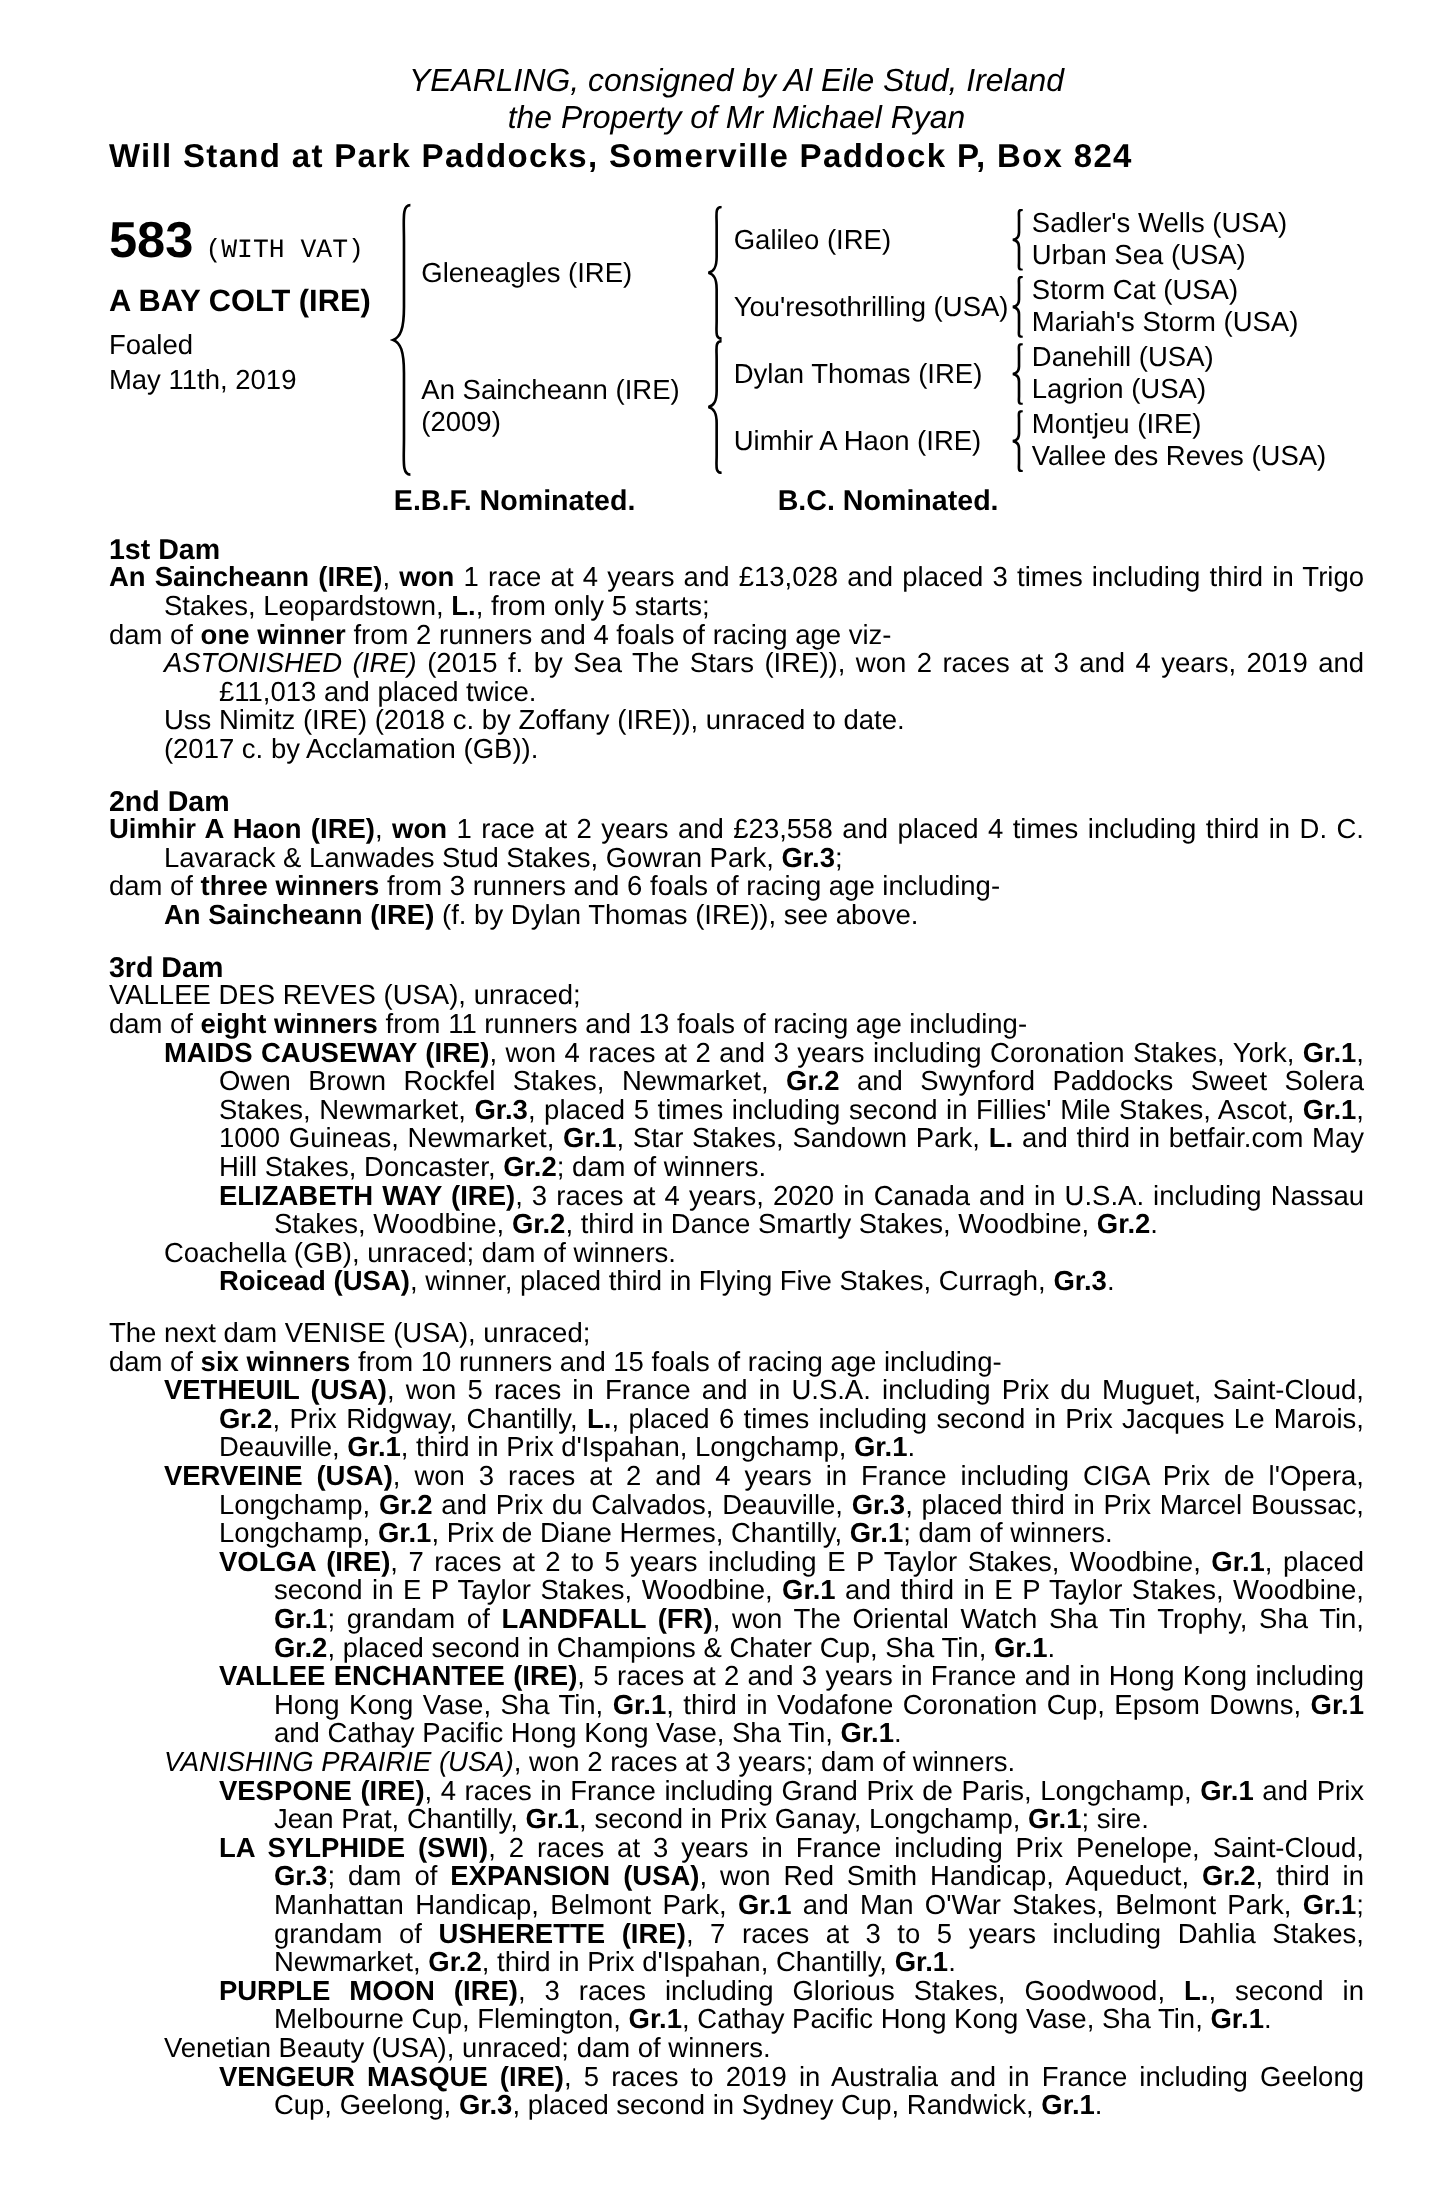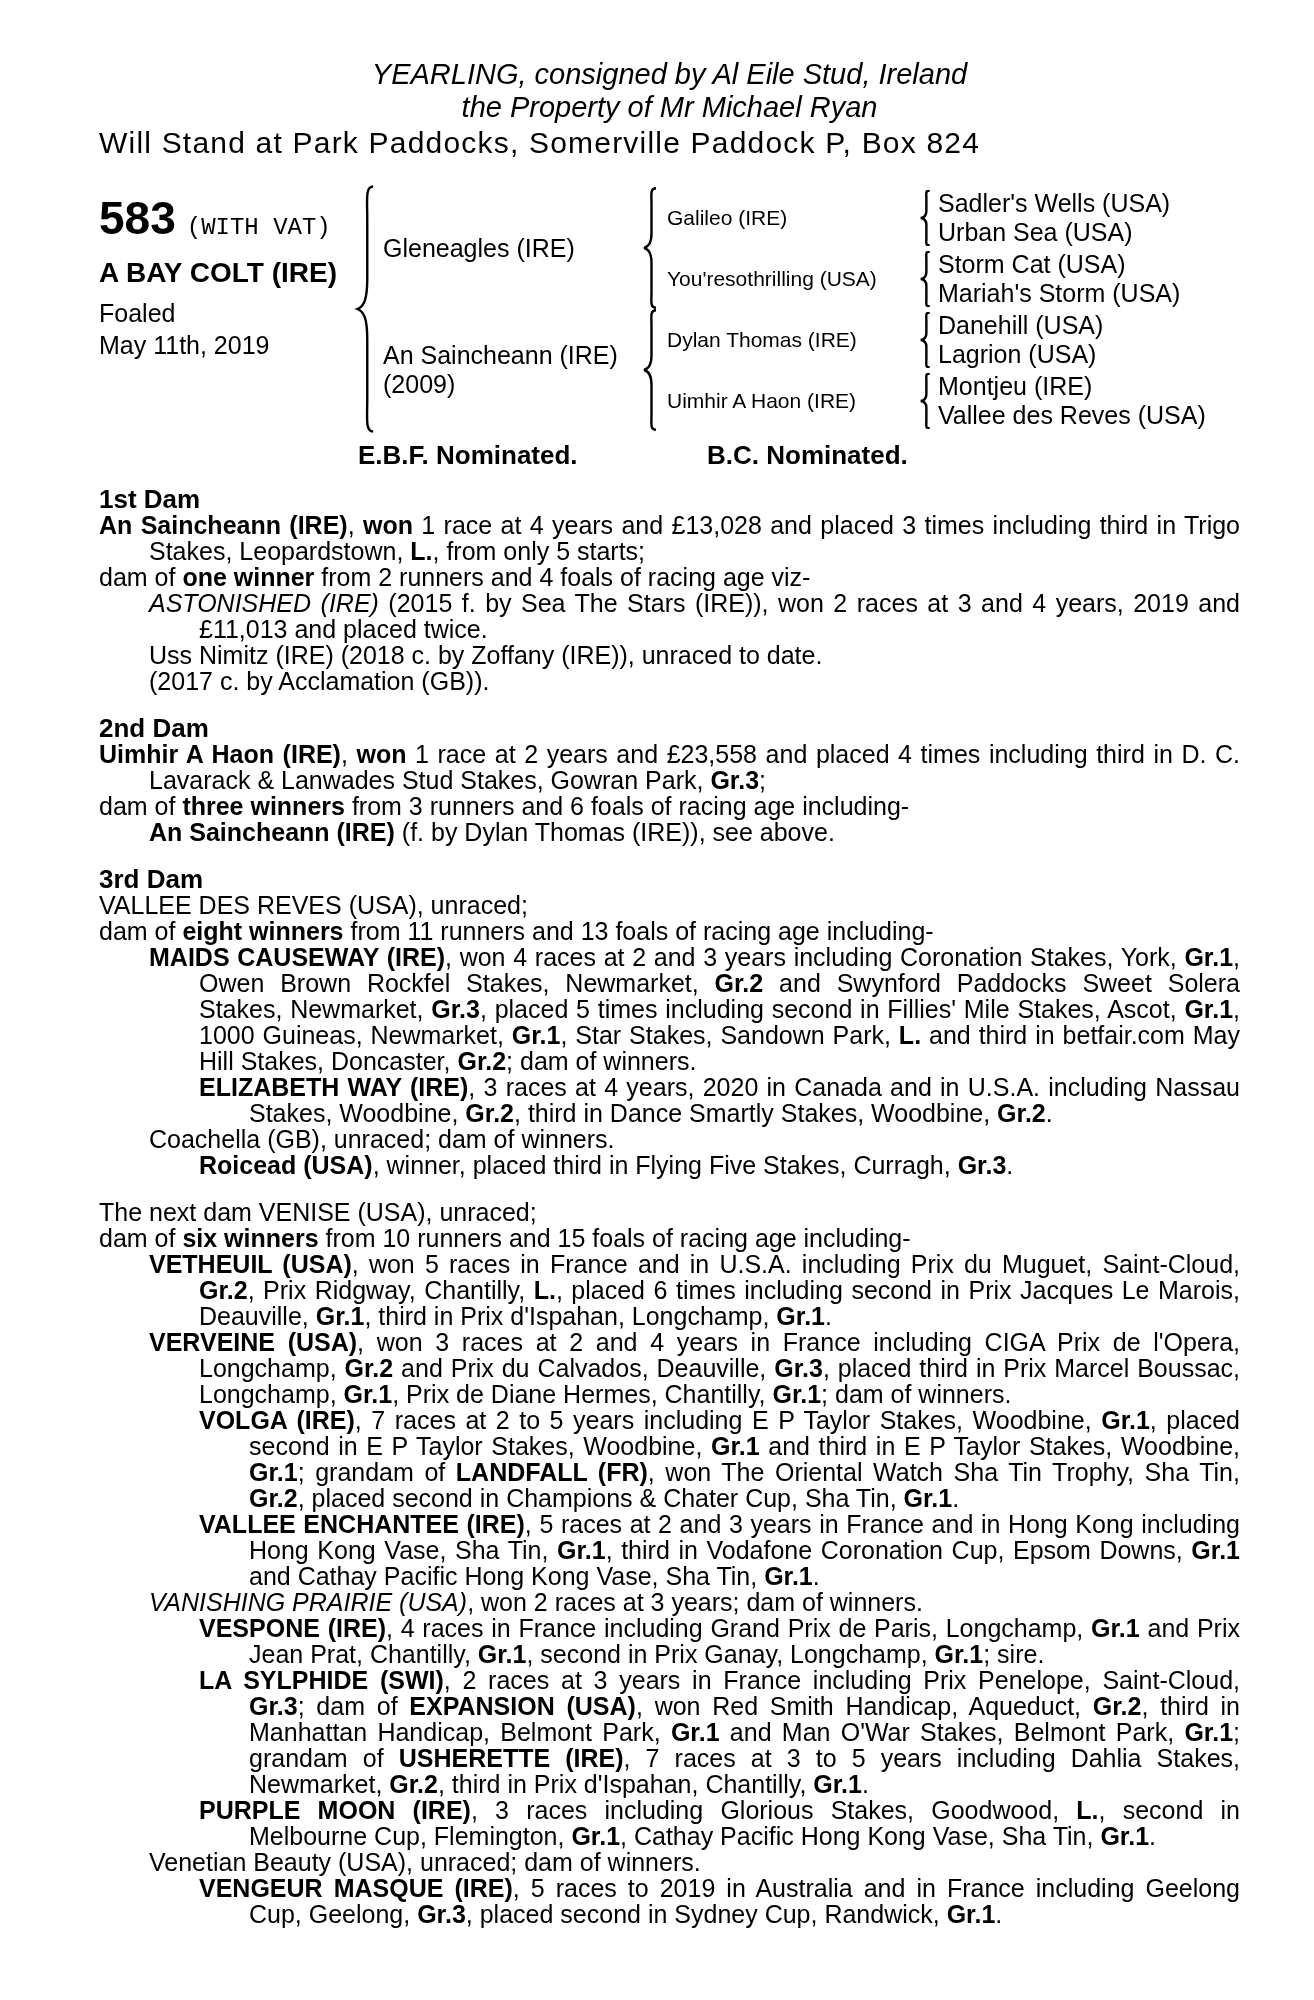--- a/index.html
+++ b/index.html
@@ -7,21 +7,21 @@
     width:1314px; height:2000px;
     color:#000;
     font-family:"Liberation Sans", sans-serif;
     overflow:hidden;
   }
   .page { padding:58px 74px 0 99px; }
 
   
   .hdr-line { text-align:center; font-style:italic; font-size:29px; line-height:33px; }
   .hdr-stand {
-    font-weight:normal; font-size:30px; line-height:34px;
+    font-weight:bold; font-size:30px; line-height:34px;
     letter-spacing:1.2px; margin-top:2px; white-space:nowrap;
   }
 
   
   .ped { display:flex; margin-top:24px; align-items:center; }
   .ped-left { width:252px; align-self:flex-start; padding-top:14px; }
   .lot-line { display:flex; align-items:baseline; gap:11px; }
   .lot-number { font-size:46px; font-weight:bold; line-height:40px; }
   .vat { font-size:24px;font-family:Liberation Mono, monospace; }
   .colt-name { font-size:28px; font-weight:bold; margin-top:16px; white-space:nowrap; }
@@ -31,21 +31,21 @@
   .brace svg { display:block; }
   .brace.big svg { width:26px; height:250px; }
   .brace.mid svg { width:20px; height:122px; }
   .brace.small svg { width:15px; height:56px; }
 
   .g2col { display:flex; flex-direction:column; }
   .g2block { display:flex; align-items:center; }
   .g2name { width:256px; font-size:25px; line-height:29px; padding-left:6px; }
   .g3col { display:flex; flex-direction:column; }
   .g3block { display:flex; align-items:center; min-height:61px; }
-  .g3name { width:250px; font-size:21px; line-height:28px; padding-left:8px; }
+  .g3name { width:250px; font-size:25px; line-height:28px; padding-left:8px; }
   .ggcol { display:flex; flex-direction:column; justify-content:center; padding-left:6px; }
   .ggname { font-size:25px; line-height:29px; white-space:nowrap; }
 
   
   .noms { position:relative; height:30px; margin-top:6px; font-weight:bold; font-size:26px; }
   .nom-ebf { position:absolute; left:259px; top:0; }
   .nom-bc  { position:absolute; left:608px; top:0; }
 
   
   .dams { margin-top:16px; }

